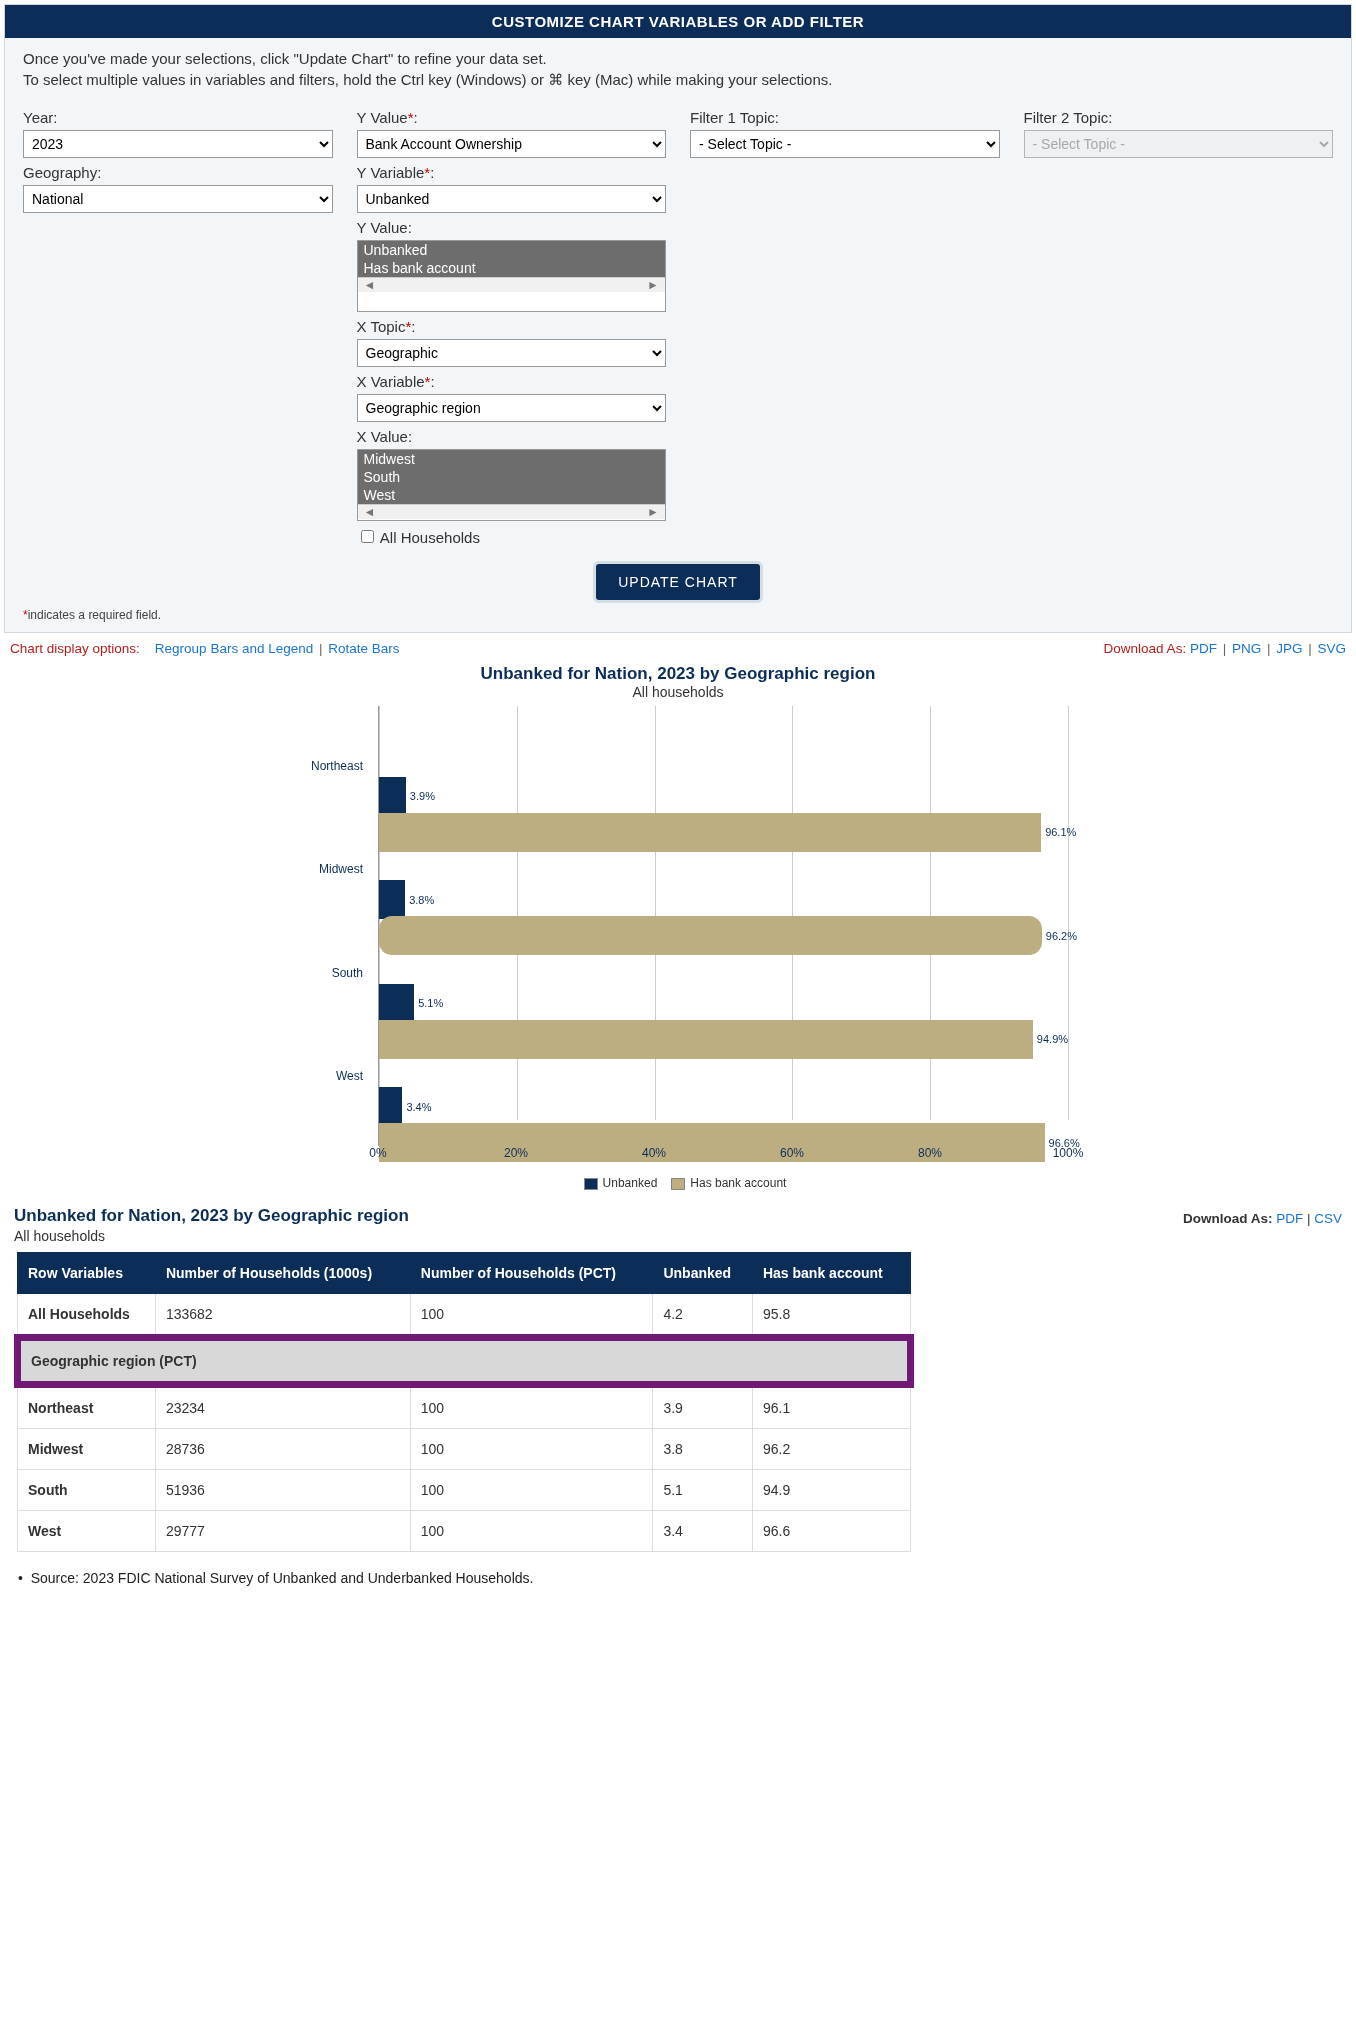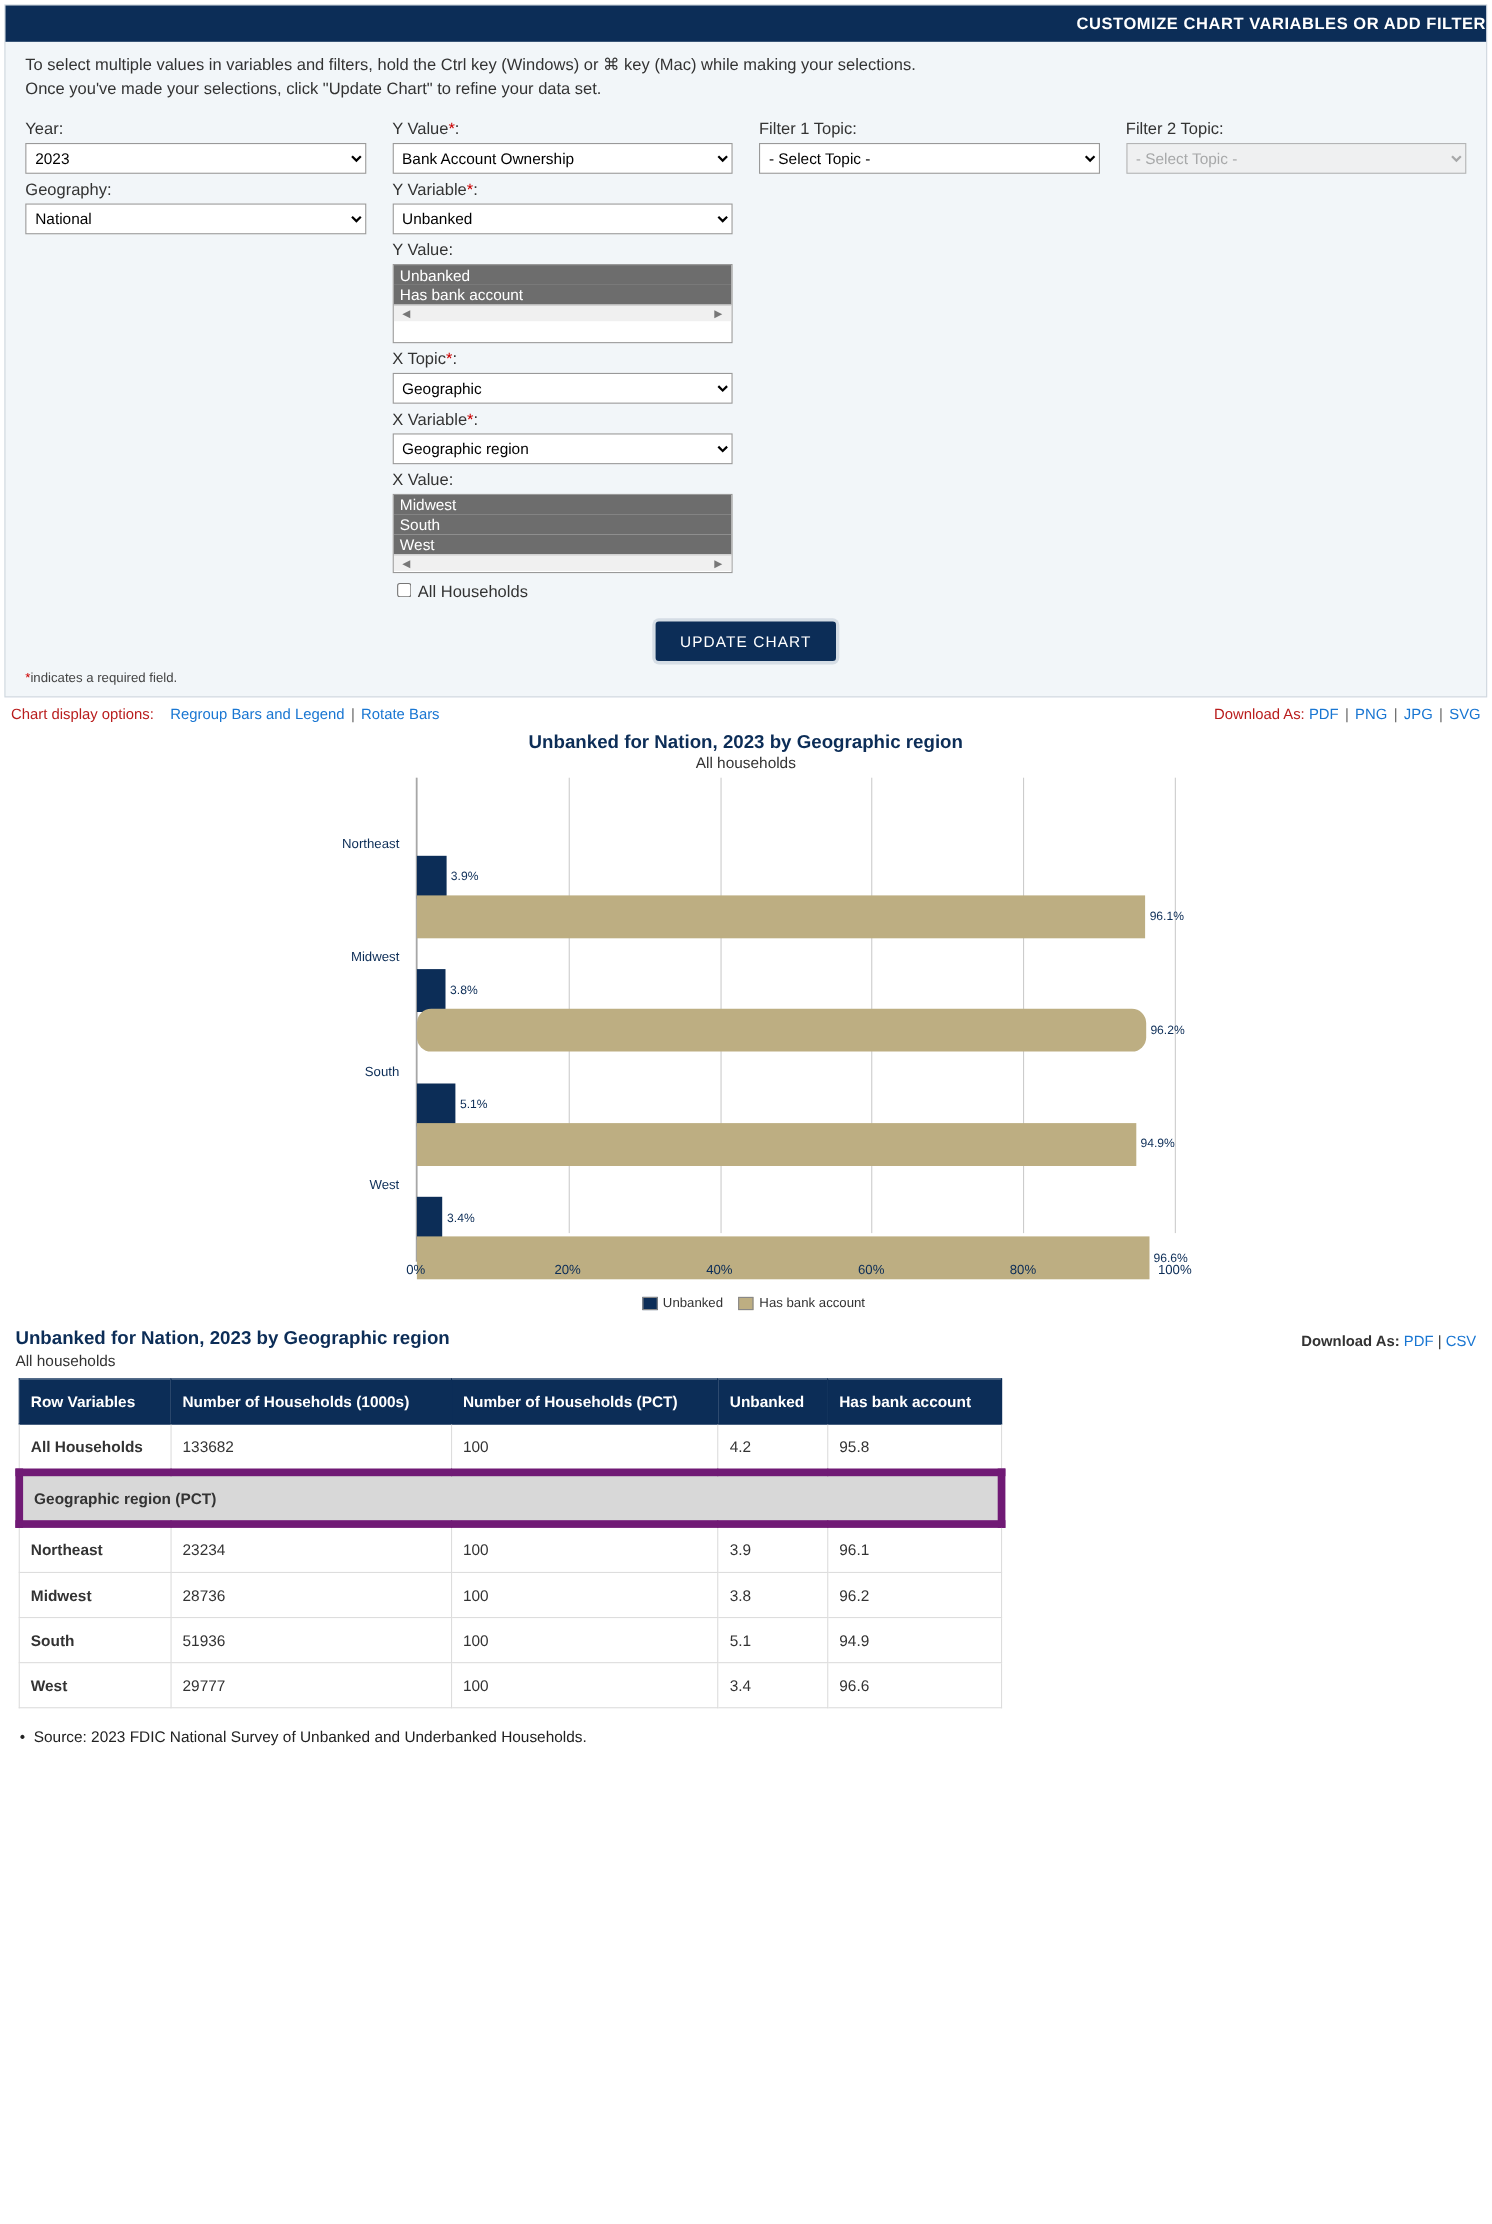--- a/index.html
+++ b/index.html
@@ -11,21 +11,21 @@
     background: #fff;
   }
   .panel {
     background: #f2f6f9;
     border: 1px solid #d0d8de;
     margin: 4px 4px 0 4px;
   }
   .panel-header {
     background: #0c2d57;
     color: #fff;
-    text-align: right;
+    text-align: center;
     font-weight: bold;
     padding: 8px 0;
     letter-spacing: 0.5px;
     font-size: 15px;
   }
   .panel-body { padding: 12px 18px 10px 18px; }
   .instr { color: #333; margin: 0 0 4px 0; font-size: 15px; }
   .cols { display: flex; gap: 24px; margin-top: 14px; }
   .col { flex: 1; min-width: 0; }
   .lbl { display: block; margin: 6px 0 4px 0; color: #333; font-size: 15px; }
@@ -153,22 +153,22 @@
   table.data tr.region td:first-child { font-weight: bold; }
   .source { font-size: 14px; color: #222; margin: 10px 14px 30px 34px; }
   .bullet { margin-left: -16px; }
 </style>
 </head>
 <body>
 
 <div class="panel">
   <div class="panel-header">CUSTOMIZE CHART VARIABLES OR ADD FILTER</div>
   <div class="panel-body">
+    <p class="instr">Once you've made your selections, click "Update Chart" to refine your data set.</p>
     <p class="instr">To select multiple values in variables and filters, hold the Ctrl key (Windows) or ⌘ key (Mac) while making your selections.</p>
-    <p class="instr">Once you've made your selections, click "Update Chart" to refine your data set.</p>
 
     <div class="cols">
 
       <div class="col">
         <label class="lbl">Year:</label>
         <select>
           <option>2023</option>
         </select>
         <label class="lbl">Geography:</label>
         <select>

